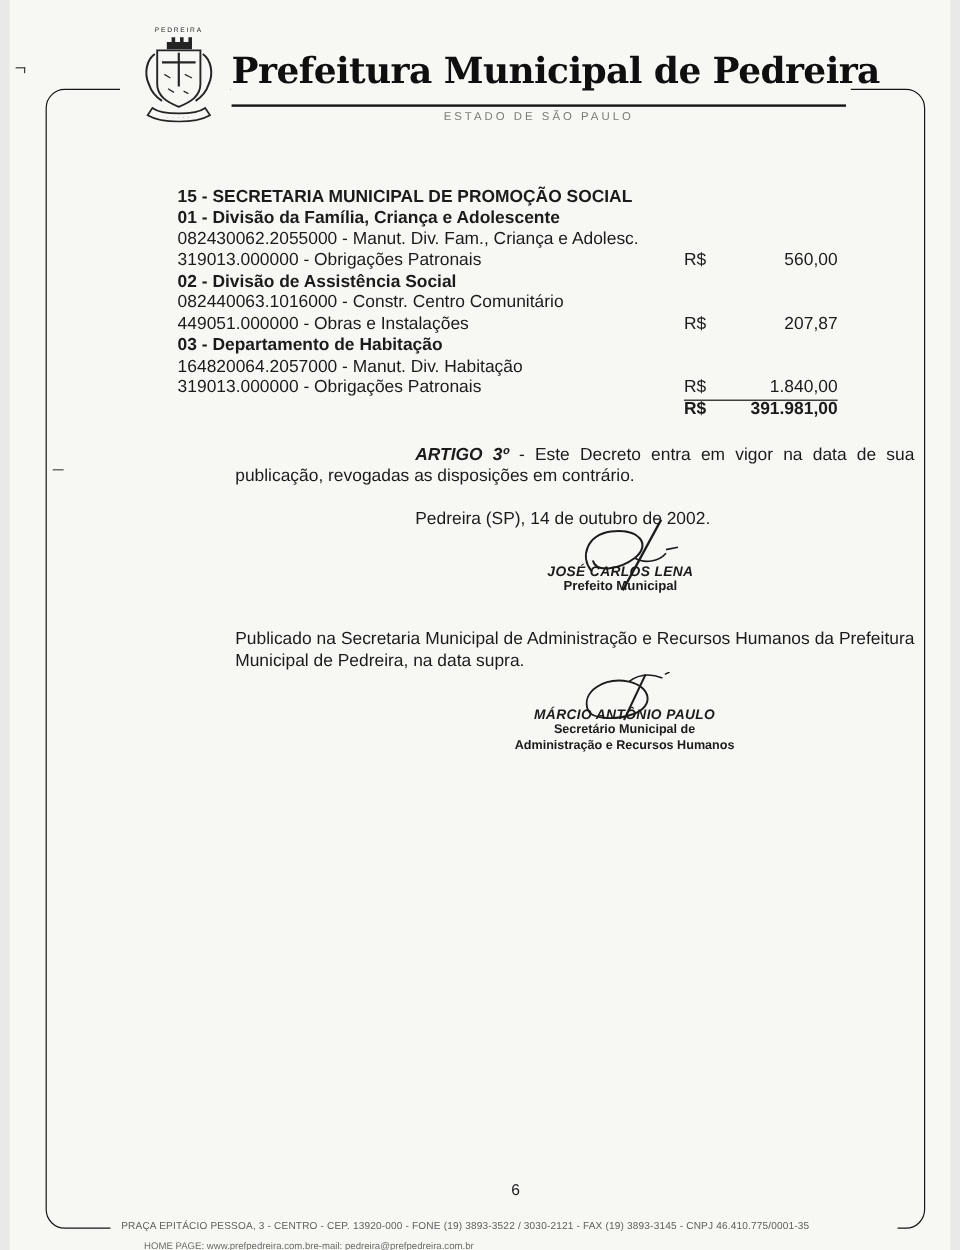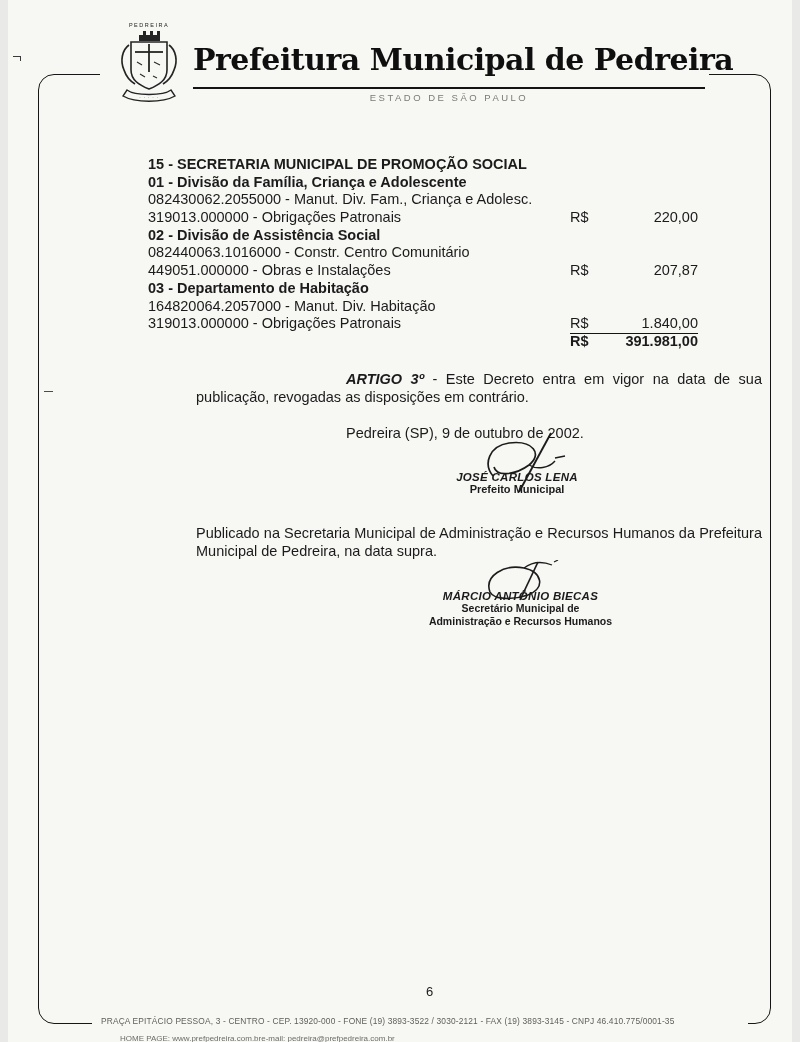--- a/index.html
+++ b/index.html
@@ -103,21 +103,21 @@
   <div class="subtitle">ESTADO DE SÃO PAULO</div>
 
   <div class="budget">
     <div class="b-row"><span class="bold">15 - SECRETARIA MUNICIPAL DE PROMOÇÃO SOCIAL</span></div>
     <div class="b-row"><span class="bold">01 - Divisão da Família, Criança e Adolescente</span></div>
     <div class="b-row"><span>082430062.2055000 - Manut. Div. Fam., Criança e Adolesc.</span></div>
     <div class="b-row">
       <span>319013.000000 - Obrigações Patronais</span>
       <span class="money">
         <span>R$</span>
-        <span>220,00</span>
+        <span>560,00</span>
       </span>
     </div>
     <div class="b-row"><span class="bold">02 - Divisão de Assistência Social</span></div>
     <div class="b-row"><span>082440063.1016000 - Constr. Centro Comunitário</span></div>
     <div class="b-row">
       <span>449051.000000 - Obras e Instalações</span>
       <span class="money">
         <span>R$</span>
         <span>207,87</span>
       </span>
@@ -134,42 +134,42 @@
     <div class="b-row">
       <span class="money total">
         <span>R$</span>
         <span>391.981,00</span>
       </span>
     </div>
   </div>
 
   <div class="para" id="artigo"><span class="artigo-lead">ARTIGO 3º</span><span> - Este Decreto entra em vigor na data de sua publicação, revogadas as disposições em contrário.</span></div>
 
-  <div class="para" id="dateline">Pedreira (SP), 9 de outubro de 2002.</div>
+  <div class="para" id="dateline">Pedreira (SP), 14 de outubro de 2002.</div>
 
   <svg class="sigsvg" id="sig1-svg" width="115" height="62" viewBox="0 0 115 62">
     <path d="M30 44 C 20 32 26 14 46 11 C 70 8 80 22 66 33 C 54 42 34 46 31 35" fill="none" stroke="#1c1c1c" stroke-width="1.7"></path>
     <path d="M88 1 L 56 60" fill="none" stroke="#1c1c1c" stroke-width="1.9"></path>
     <path d="M66 33 C 74 38 86 36 92 29 M92 26 l10 -2" fill="none" stroke="#1c1c1c" stroke-width="1.4"></path>
   </svg>
   <div class="sig-block" id="sig1-text">
     <div class="sig-name">JOSÉ CARLOS LENA</div>
     <div class="sig-role">Prefeito Municipal</div>
   </div>
 
   <div class="para" id="publicado">Publicado na Secretaria Municipal de Administração e Recursos Humanos da Prefeitura Municipal de Pedreira, na data supra.</div>
 
   <svg class="sigsvg" id="sig2-svg" width="88" height="42" viewBox="0 0 88 42">
     <path d="M12 32 C 6 16 26 4 46 8 C 64 12 68 28 50 35 C 36 40 16 40 12 32" fill="none" stroke="#1c1c1c" stroke-width="1.6"></path>
     <path d="M46 8 C 54 2 64 1 74 5" fill="none" stroke="#1c1c1c" stroke-width="1.3"></path>
     <path d="M60 2 L 42 40" fill="none" stroke="#1c1c1c" stroke-width="1.7"></path>
     <path d="M76 2 l4 -2" fill="none" stroke="#1c1c1c" stroke-width="1.2"></path>
   </svg>
   <div class="sig-block" id="sig2-text">
-    <div class="sig-name">MÁRCIO ANTÔNIO BIECAS</div>
+    <div class="sig-name">MÁRCIO ANTÔNIO PAULO</div>
     <div class="sig-role2">Secretário Municipal de</div>
     <div class="sig-role2">Administração e Recursos Humanos</div>
   </div>
 
   <div class="page-number">6</div>
   <div id="footer-line1">PRAÇA EPITÁCIO PESSOA, 3 - CENTRO - CEP. 13920-000 - FONE (19) 3893-3522 / 3030-2121 - FAX (19) 3893-3145 - CNPJ 46.410.775/0001-35</div>
   <div id="footer-line2">
     <span>HOME PAGE: www.prefpedreira.com.br</span>
     <span>e-mail: pedreira@prefpedreira.com.br</span>
   </div>

